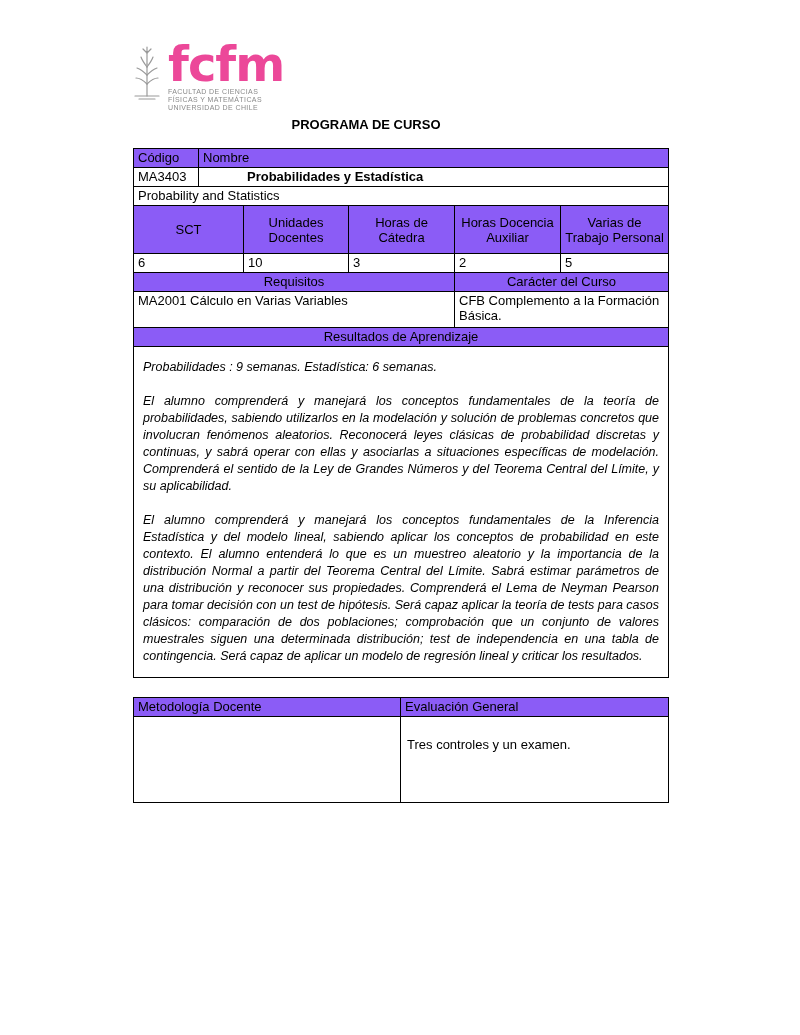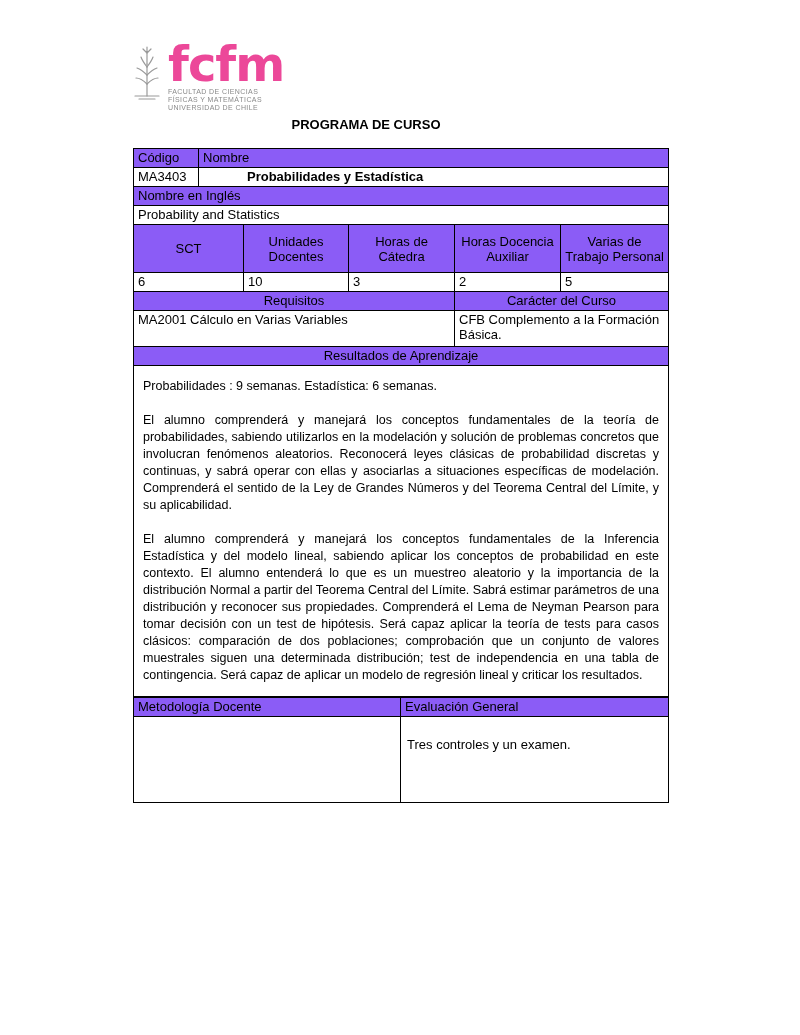--- a/index.html
+++ b/index.html
@@ -35,21 +35,21 @@
   td { border:1px solid #000; padding:1px 4px; vertical-align:top; text-align:left; overflow:hidden; }
   .hdr { background:#8b5cf6; }
   .center { text-align:center; }
   .middle { vertical-align:middle; }
   .bold { font-weight:bold;padding-left:48px; }
   td.single { height:19px; }
 
   .tbl-course { position:absolute; left:133px; top:148px; }
   .tbl-method { position:absolute; left:133px; top:697px; }
 
-  .results-cell { height:330px; padding:12px 9px 12px 9px; }
+  .results-cell { height:330px; padding:12px 9px 12px 9px;font-style:italic; }
   .results-cell p { text-align:justify; font-size:12.5px; line-height:17px; margin:0 0 17px 0; }
   .results-cell p:last-child { margin-bottom:0; }
   .results-cell p.first { text-align:left; }
 
   .method-body-left { height:86px; }
   .method-body-right { padding-top:20px; padding-left:6px;margin-left:16px; }
   .method-hdr { height:19px; }
 </style>
 </head>
 <body>
@@ -96,23 +96,20 @@
     <tbody>
         <tr>
       <td class="hdr single">Código</td>
       <td class="hdr single" colspan="5">Nombre</td>
     </tr>
     <tr>
       <td class="single">MA3403</td>
       <td class="single bold" colspan="5">Probabilidades y Estadística</td>
     </tr>
     <tr>
-      <td class="hdr single" colspan="6">Nombre en Inglés</td>
-    </tr>
-    <tr>
       <td class="single" colspan="6">Probability and Statistics</td>
     </tr>
     <tr>
       <td class="hdr center middle" colspan="2" style="height:48px">SCT</td>
       <td class="hdr center middle">Unidades Docentes</td>
       <td class="hdr center middle">Horas de Cátedra</td>
       <td class="hdr center middle">Horas Docencia Auxiliar</td>
       <td class="hdr center middle">Varias de Trabajo Personal</td>
     </tr>
     <tr>

